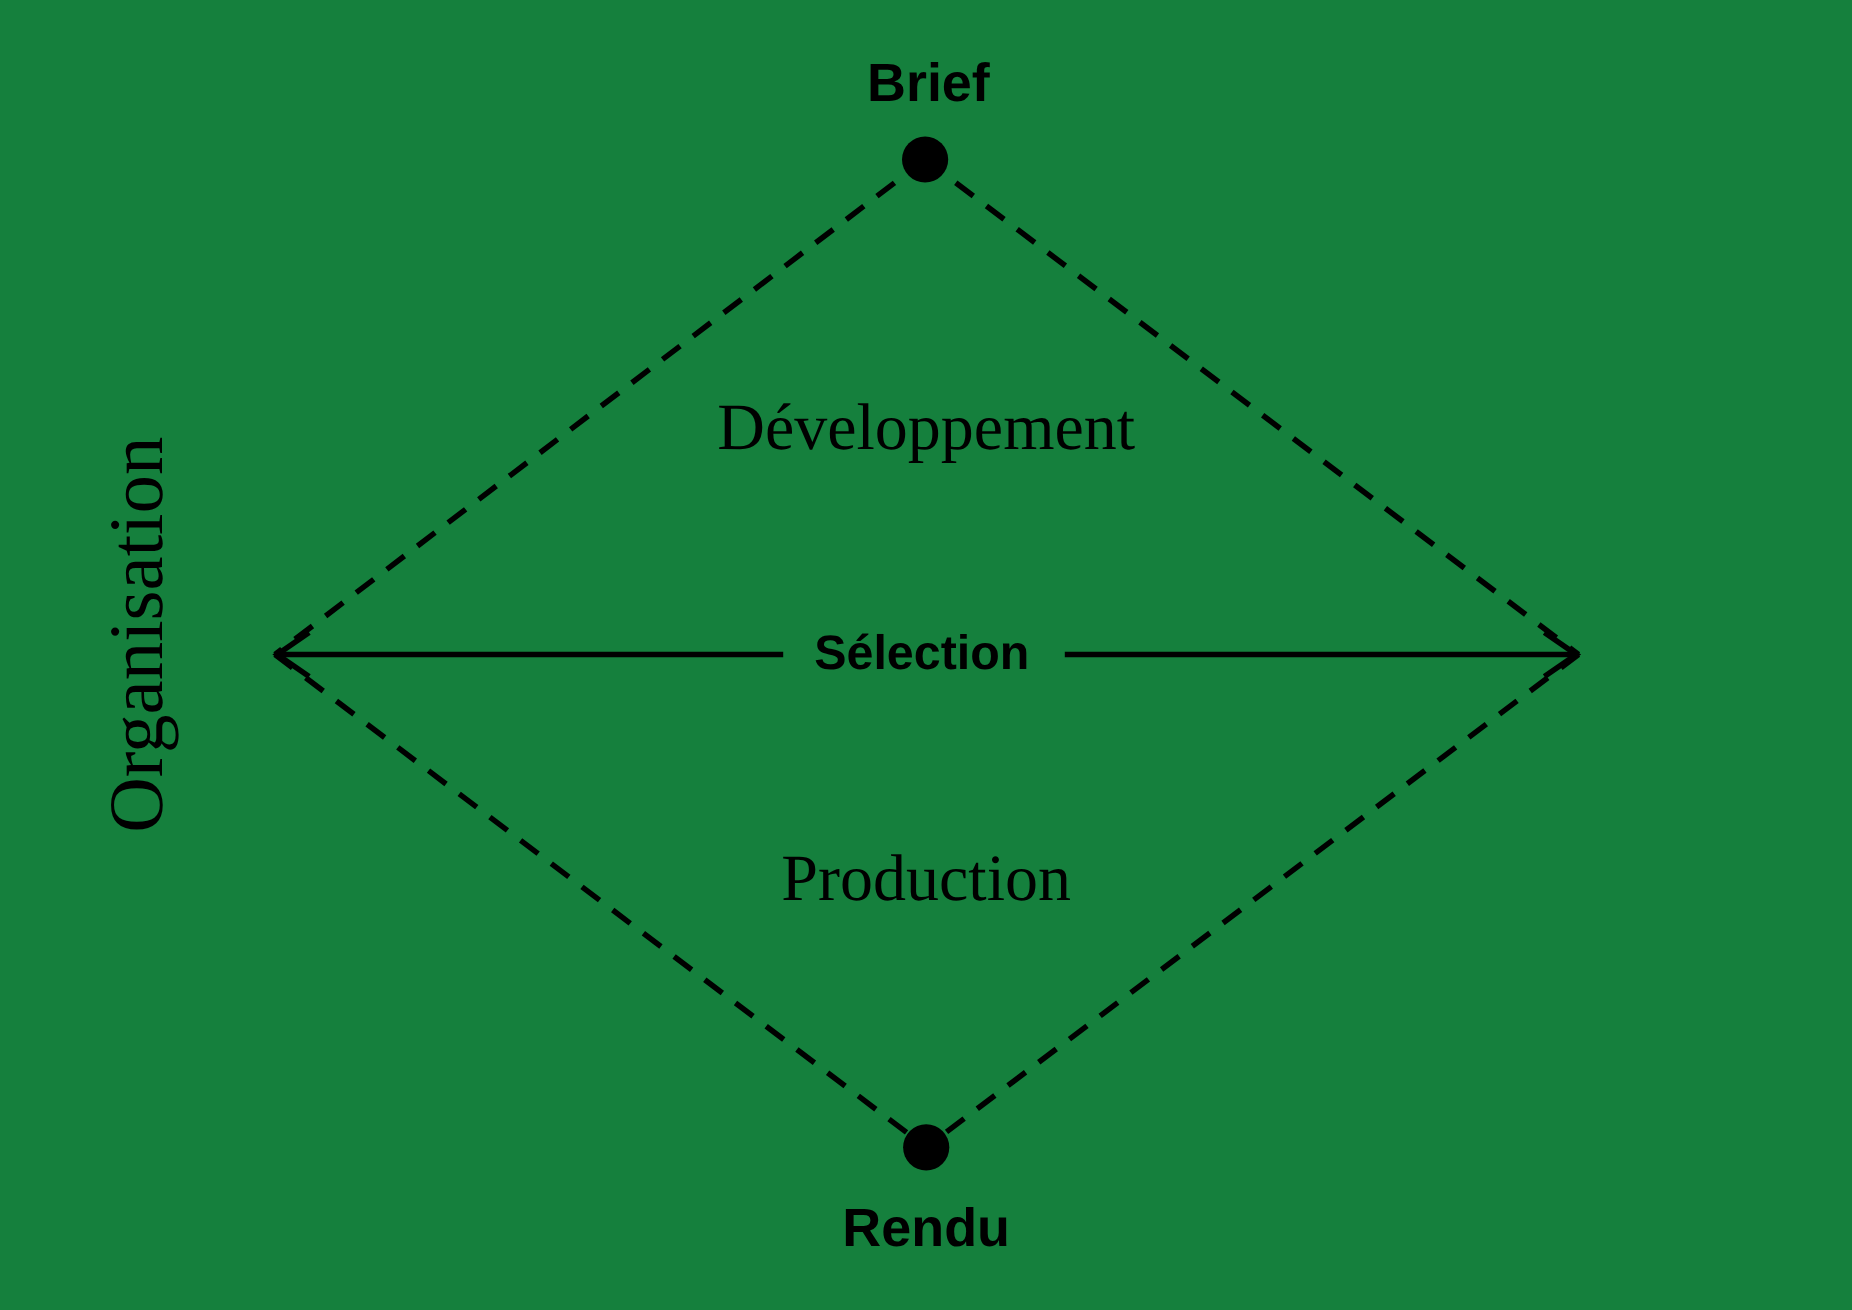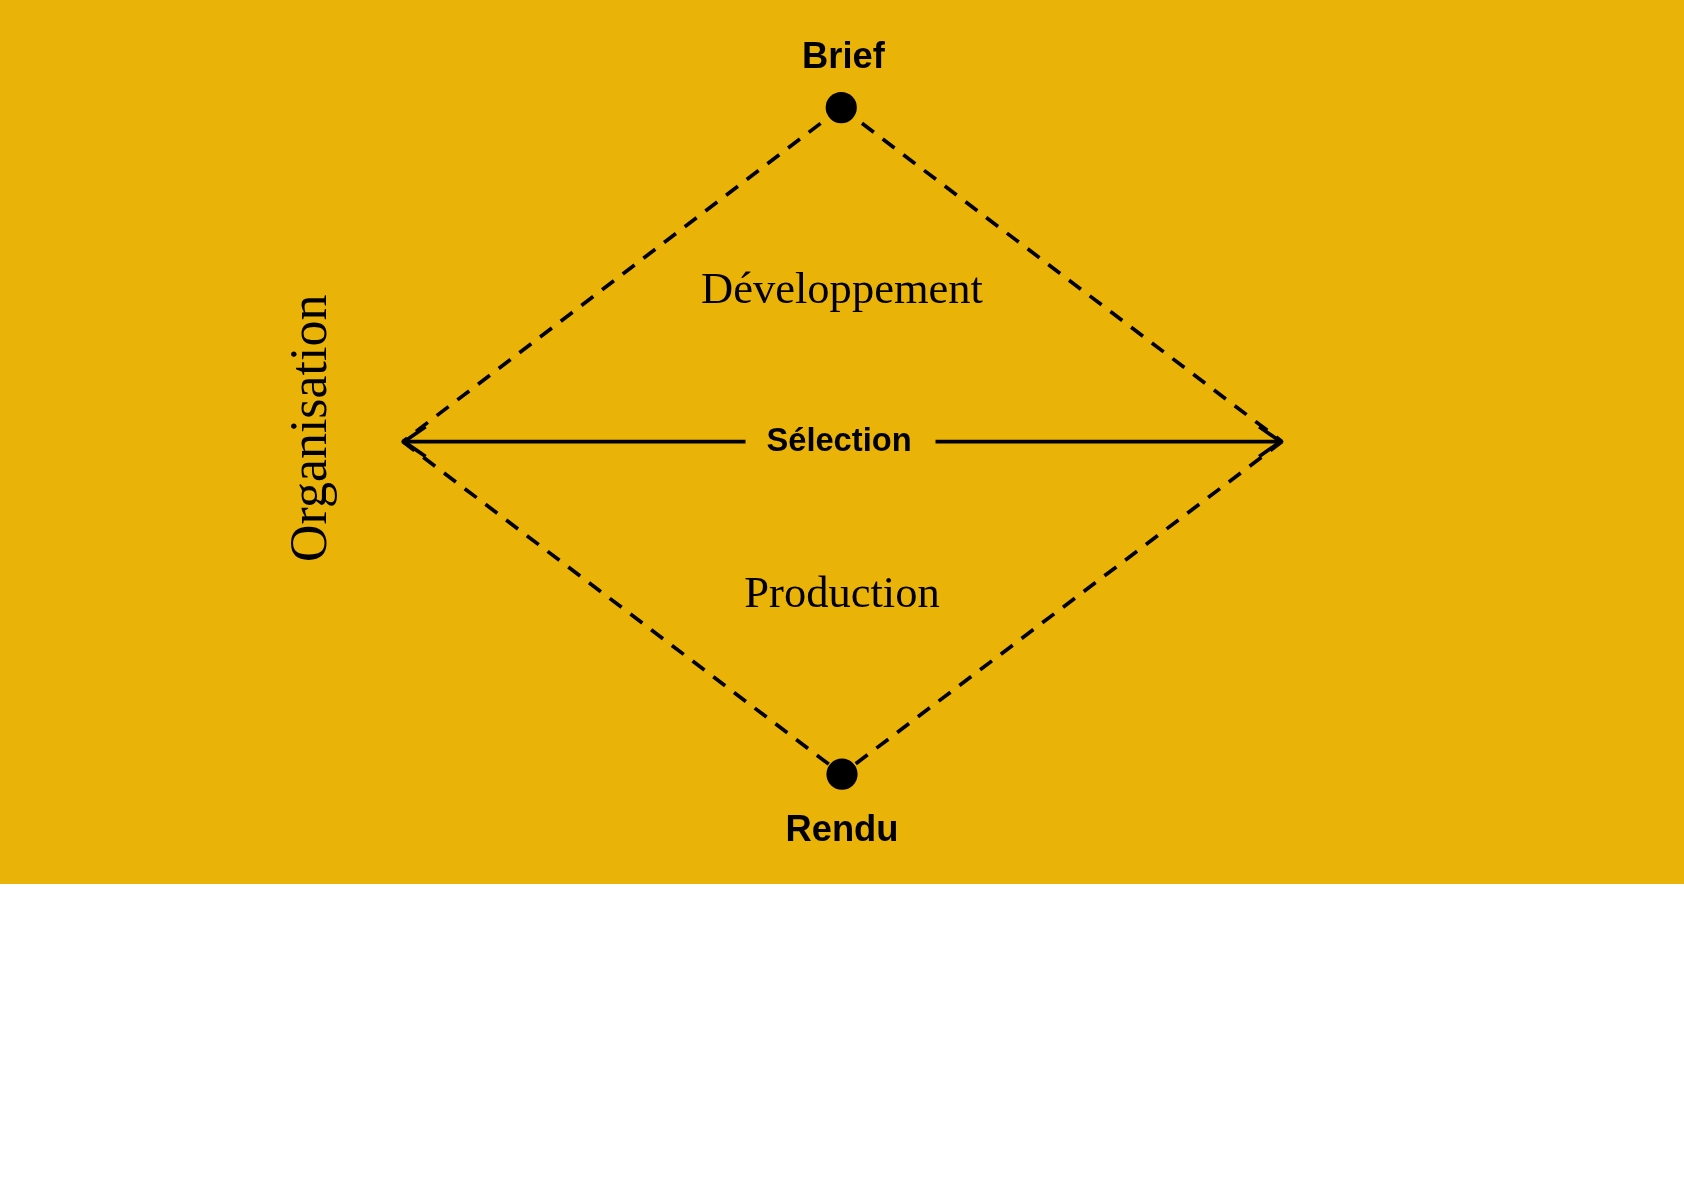--- a/index.html
+++ b/index.html
@@ -4,22 +4,22 @@
 <style>
   
   html, body {
     margin: 0;
     padding: 0;
     background: #ffffff;
   }
   .stage {
     position: relative;
     width: 1684px;
-    height: 884px;
-    background: #eab308;
+    height: 1191px;
+    background: #15803d;
     overflow: hidden;
   }
   .stage svg {
     display: block;
     width: 100%;
     height: 100%;
   }
   .label-sans-bold {
     font-family: "Liberation Sans", sans-serif;
     font-weight: bold;

